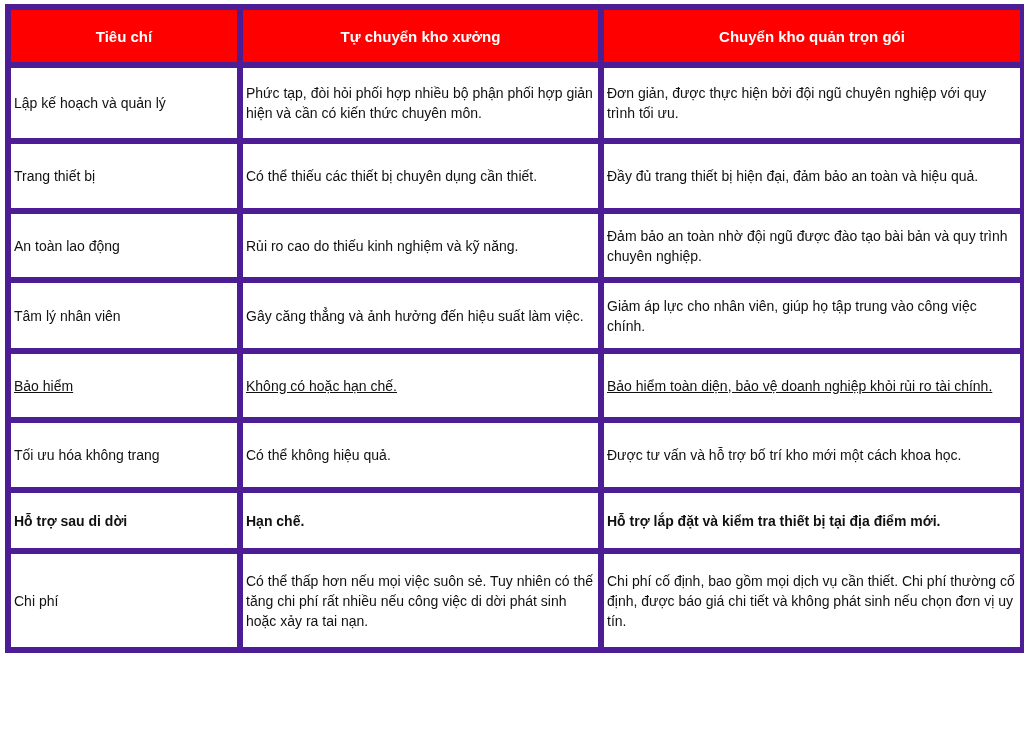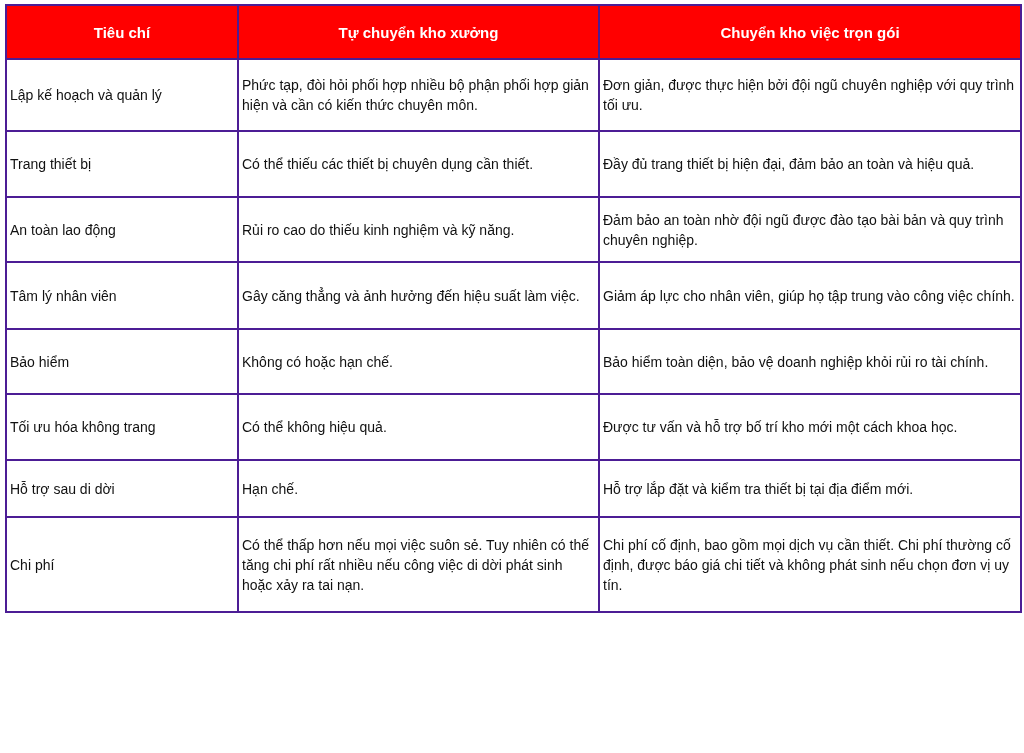--- a/index.html
+++ b/index.html
@@ -20,21 +20,21 @@
       left: 5px;
       top: 4px;
       width: 1015px;
       border-collapse: collapse;
       table-layout: fixed;
     }
     .cmp-table col.c1 { width: 232px; }
     .cmp-table col.c2 { width: 361px; }
     .cmp-table col.c3 { width: 422px; }
     .cmp-table th, .cmp-table td {
-      border: 2px solid #4c1d95;
+      border: 6px solid #4c1d95;
       vertical-align: middle;
     }
     .cmp-table thead th {
       background: #ff0000;
       color: #ffffff;
       font-weight: bold;
       font-size: 15px;
       text-align: center;
       height: 52px;
       padding: 0 6px;
@@ -45,39 +45,39 @@
       line-height: 20px;
       padding: 2px 4px 2px 3px;
       text-align: left;
     }
     .r1 td { height: 66px; }
     .r2 td { height: 60px; margin-top: 8px; }
     .r3 td { height: 59px; }
     .r4 td { height: 70px; }
     .r5 td { height: 73px; }
     .r6 td { height: 61px; border-radius: 22px; }
-    .r7 td { height: 59px; }
+    .r7 td { height: 59px; text-decoration: underline; }
     .r8 td { height: 60px; }
-    .r9 td { height: 51px; }
+    .r9 td { height: 51px; font-weight: bold; }
     .r10 td { height: 89px; }
   </style>
 </head>
 <body>
 
 <table class="cmp-table">
   <colgroup>
     <col class="c1">
       <col class="c2">
       <col class="c3">
   </colgroup>
   <thead>
     <tr>
       <th>Tiêu chí</th>
       <th>Tự chuyển kho xưởng</th>
-      <th>Chuyển kho việc trọn gói</th>
+      <th>Chuyển kho quản trọn gói</th>
     </tr>
   </thead>
   <tbody>
     <tr class="r1">
       <td>Lập kế hoạch và quản lý</td>
       <td>Phức tạp, đòi hỏi phối hợp nhiều bộ phận phối hợp giản hiện và cần có kiến thức chuyên môn.</td>
       <td>Đơn giản, được thực hiện bởi đội ngũ chuyên nghiệp với quy trình tối ưu.</td>
     </tr>
     <tr class="r2">
       <td>Trang thiết bị</td>

